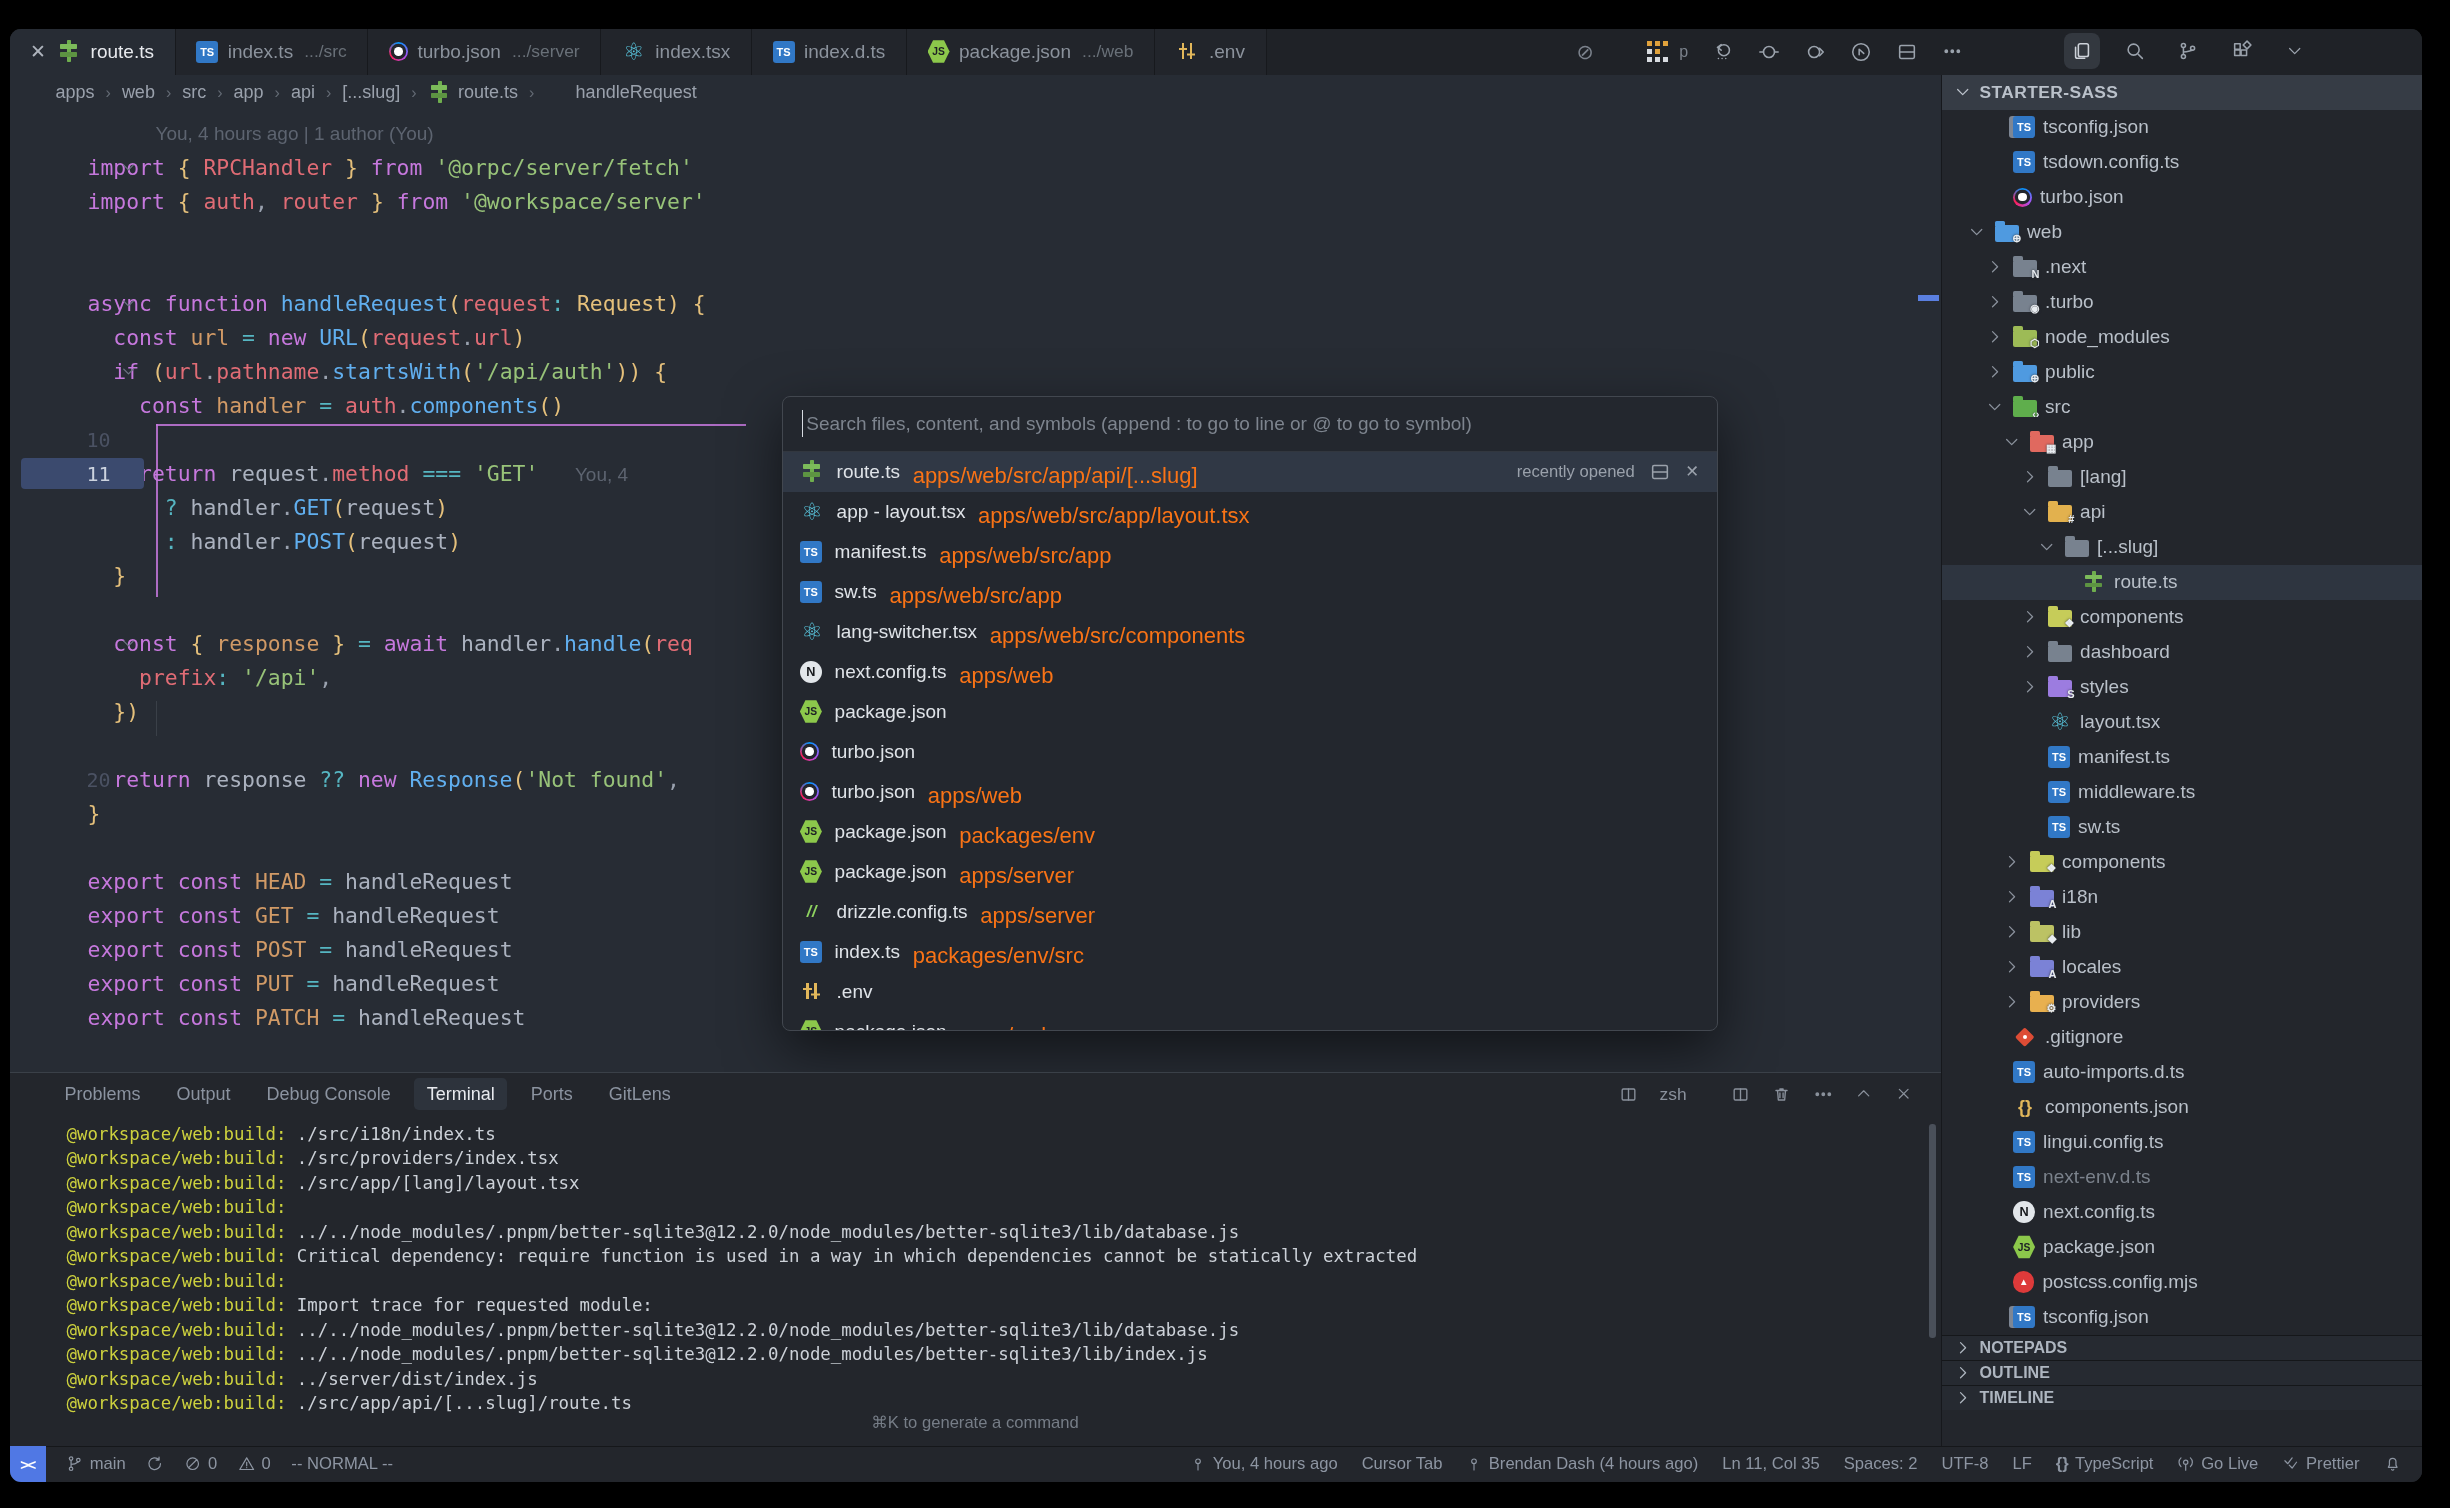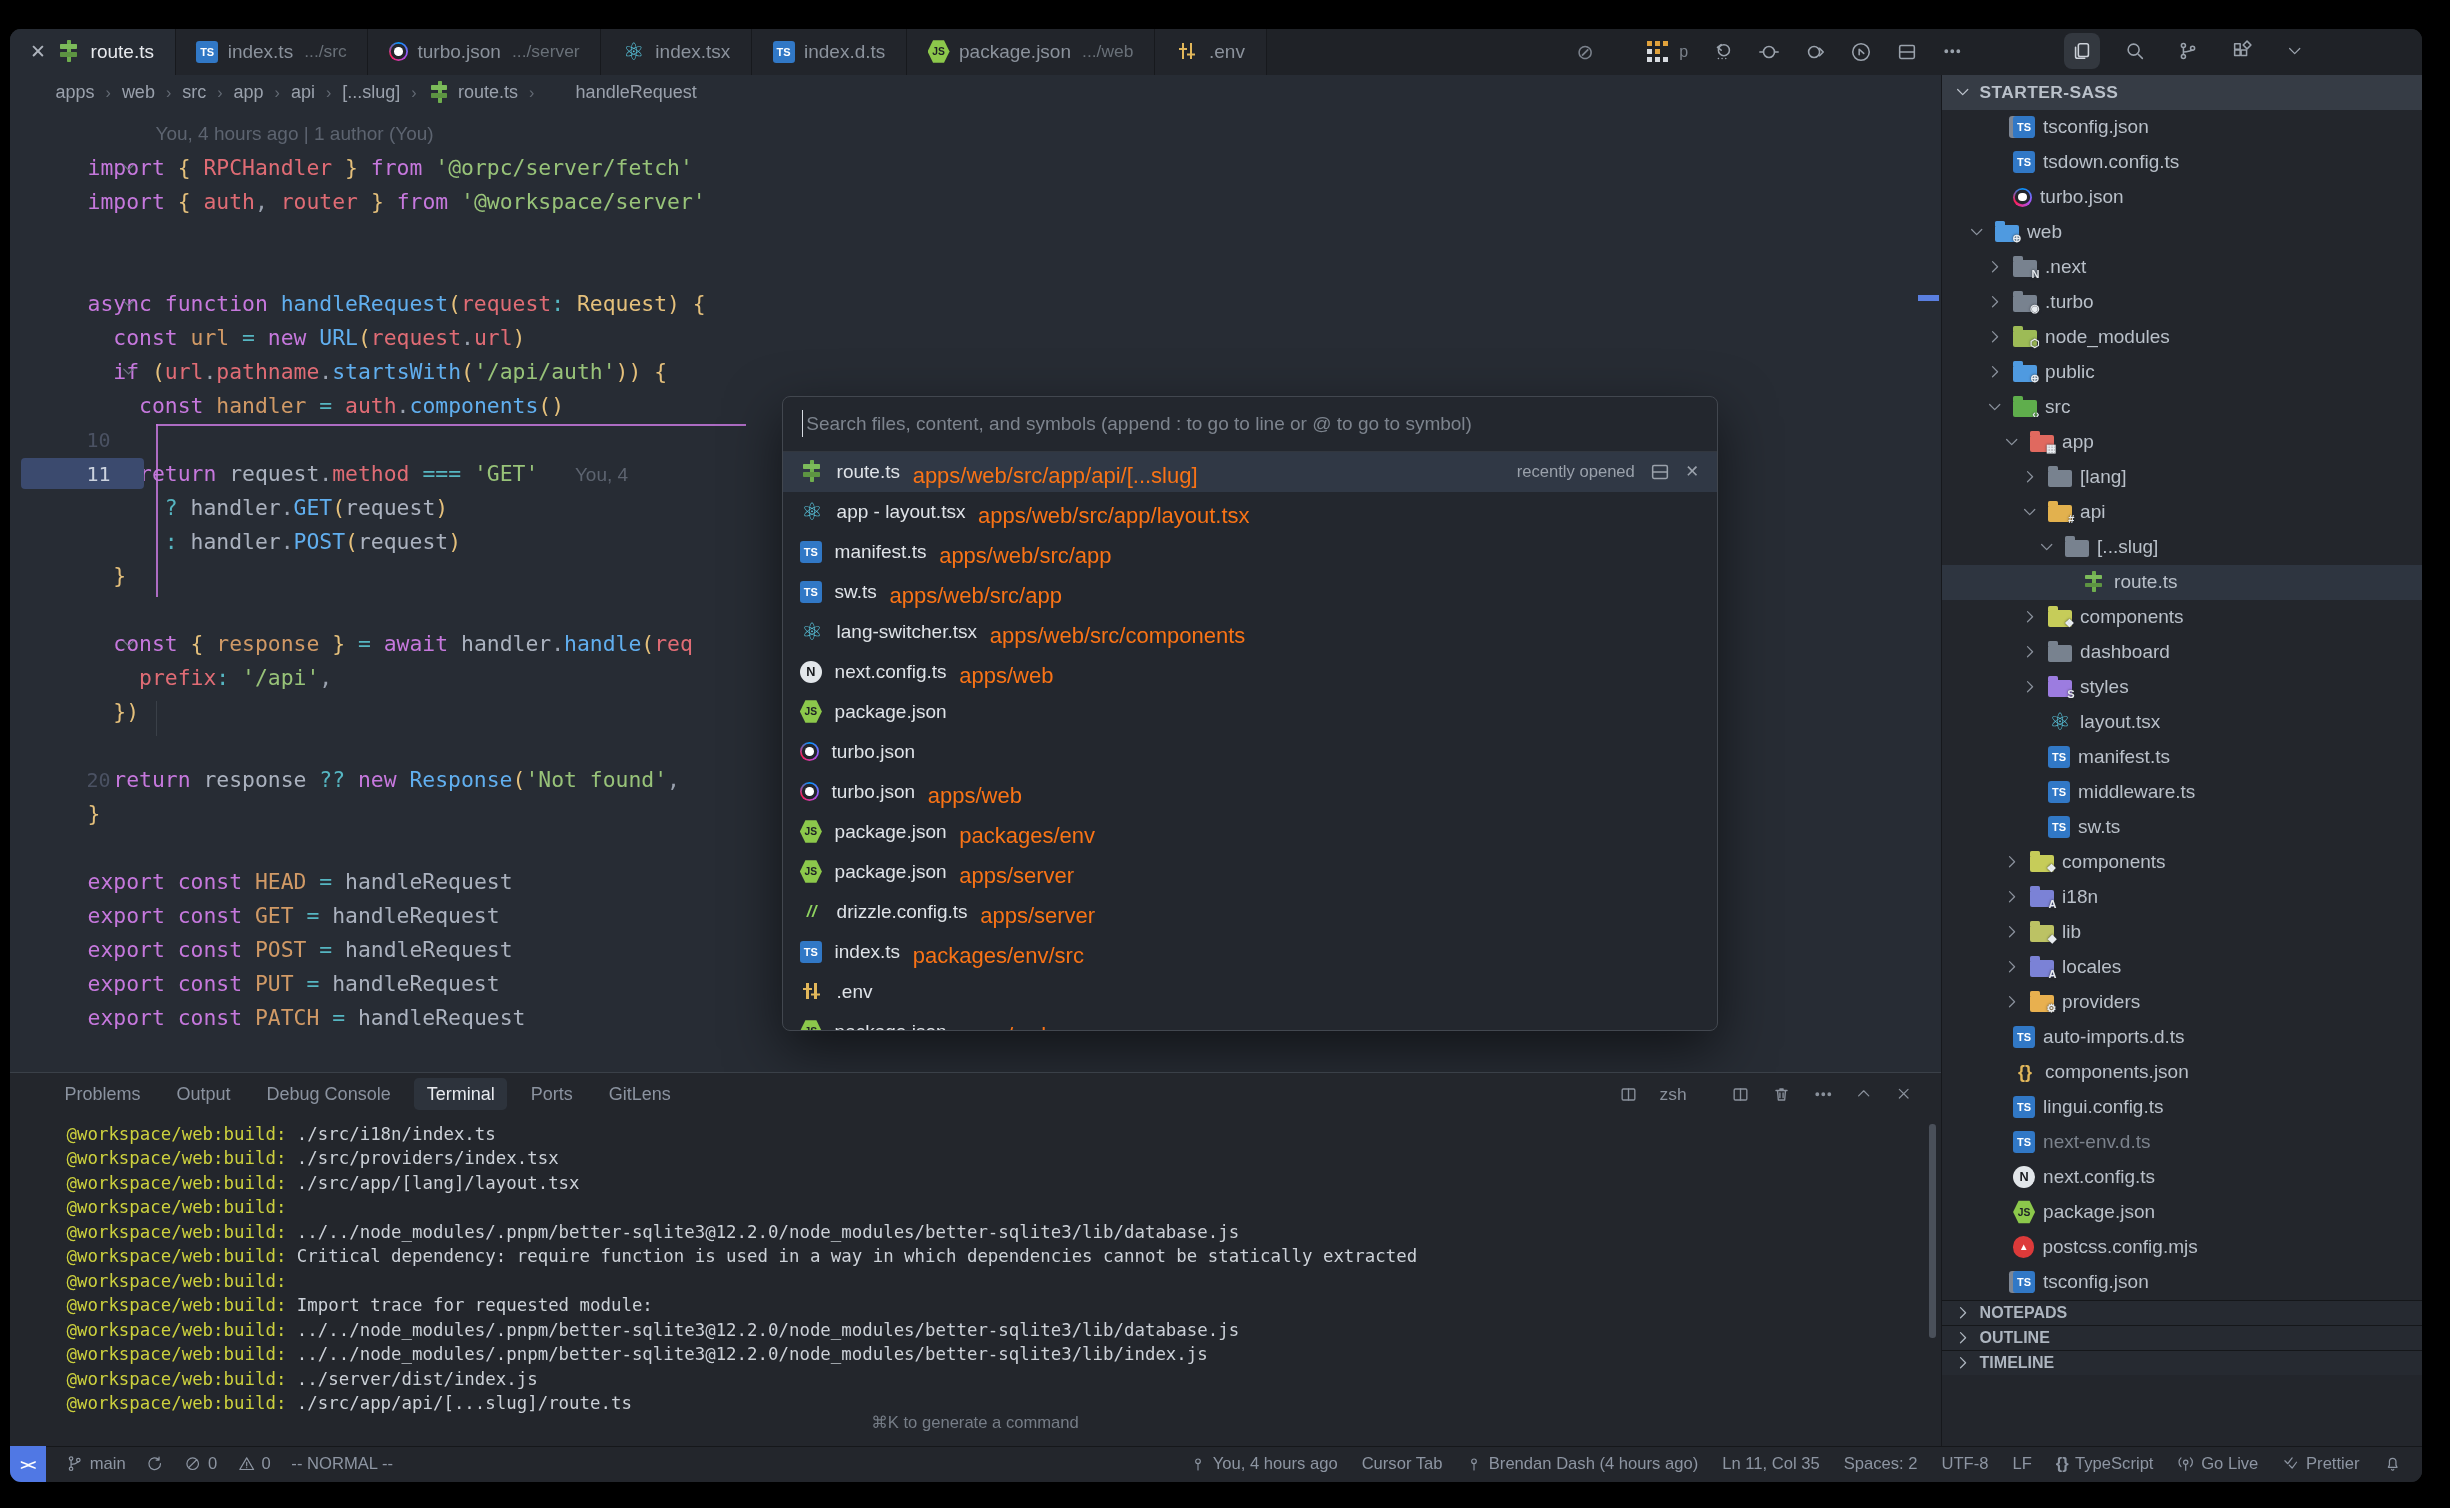--- a/index.html
+++ b/index.html
@@ -736,20 +736,25 @@
             <span class="tchev">
               <svg class="i" width="17.4" height="17.4" viewBox="0 0 24 24" fill="none" stroke="currentColor" stroke-width="1.7" stroke-linecap="round" stroke-linejoin="round">
                 <path d="M9 5l7 7-7 7"></path>
               </svg>
             </span>
             <span class="ic-f f-providers" data-g="⚙"></span>
             <span class="tname">providers</span>
           </div>
           <div class="trow" style="padding-left: 43px;">
             <span class="tchev"></span>
+            <span class="ic ic-gitignore"></span>
+            <span class="tname">.gitignore</span>
+          </div>
+          <div class="trow" style="padding-left: 43px;">
+            <span class="tchev"></span>
             <span class="ic ic-ts">TS</span>
             <span class="tname">auto-imports.d.ts</span>
           </div>
           <div class="trow" style="padding-left: 43px;">
             <span class="tchev"></span>
             <span class="ic ic-json-braces">{}</span>
             <span class="tname">components.json</span>
           </div>
           <div class="trow" style="padding-left: 43px;">
             <span class="tchev"></span>

